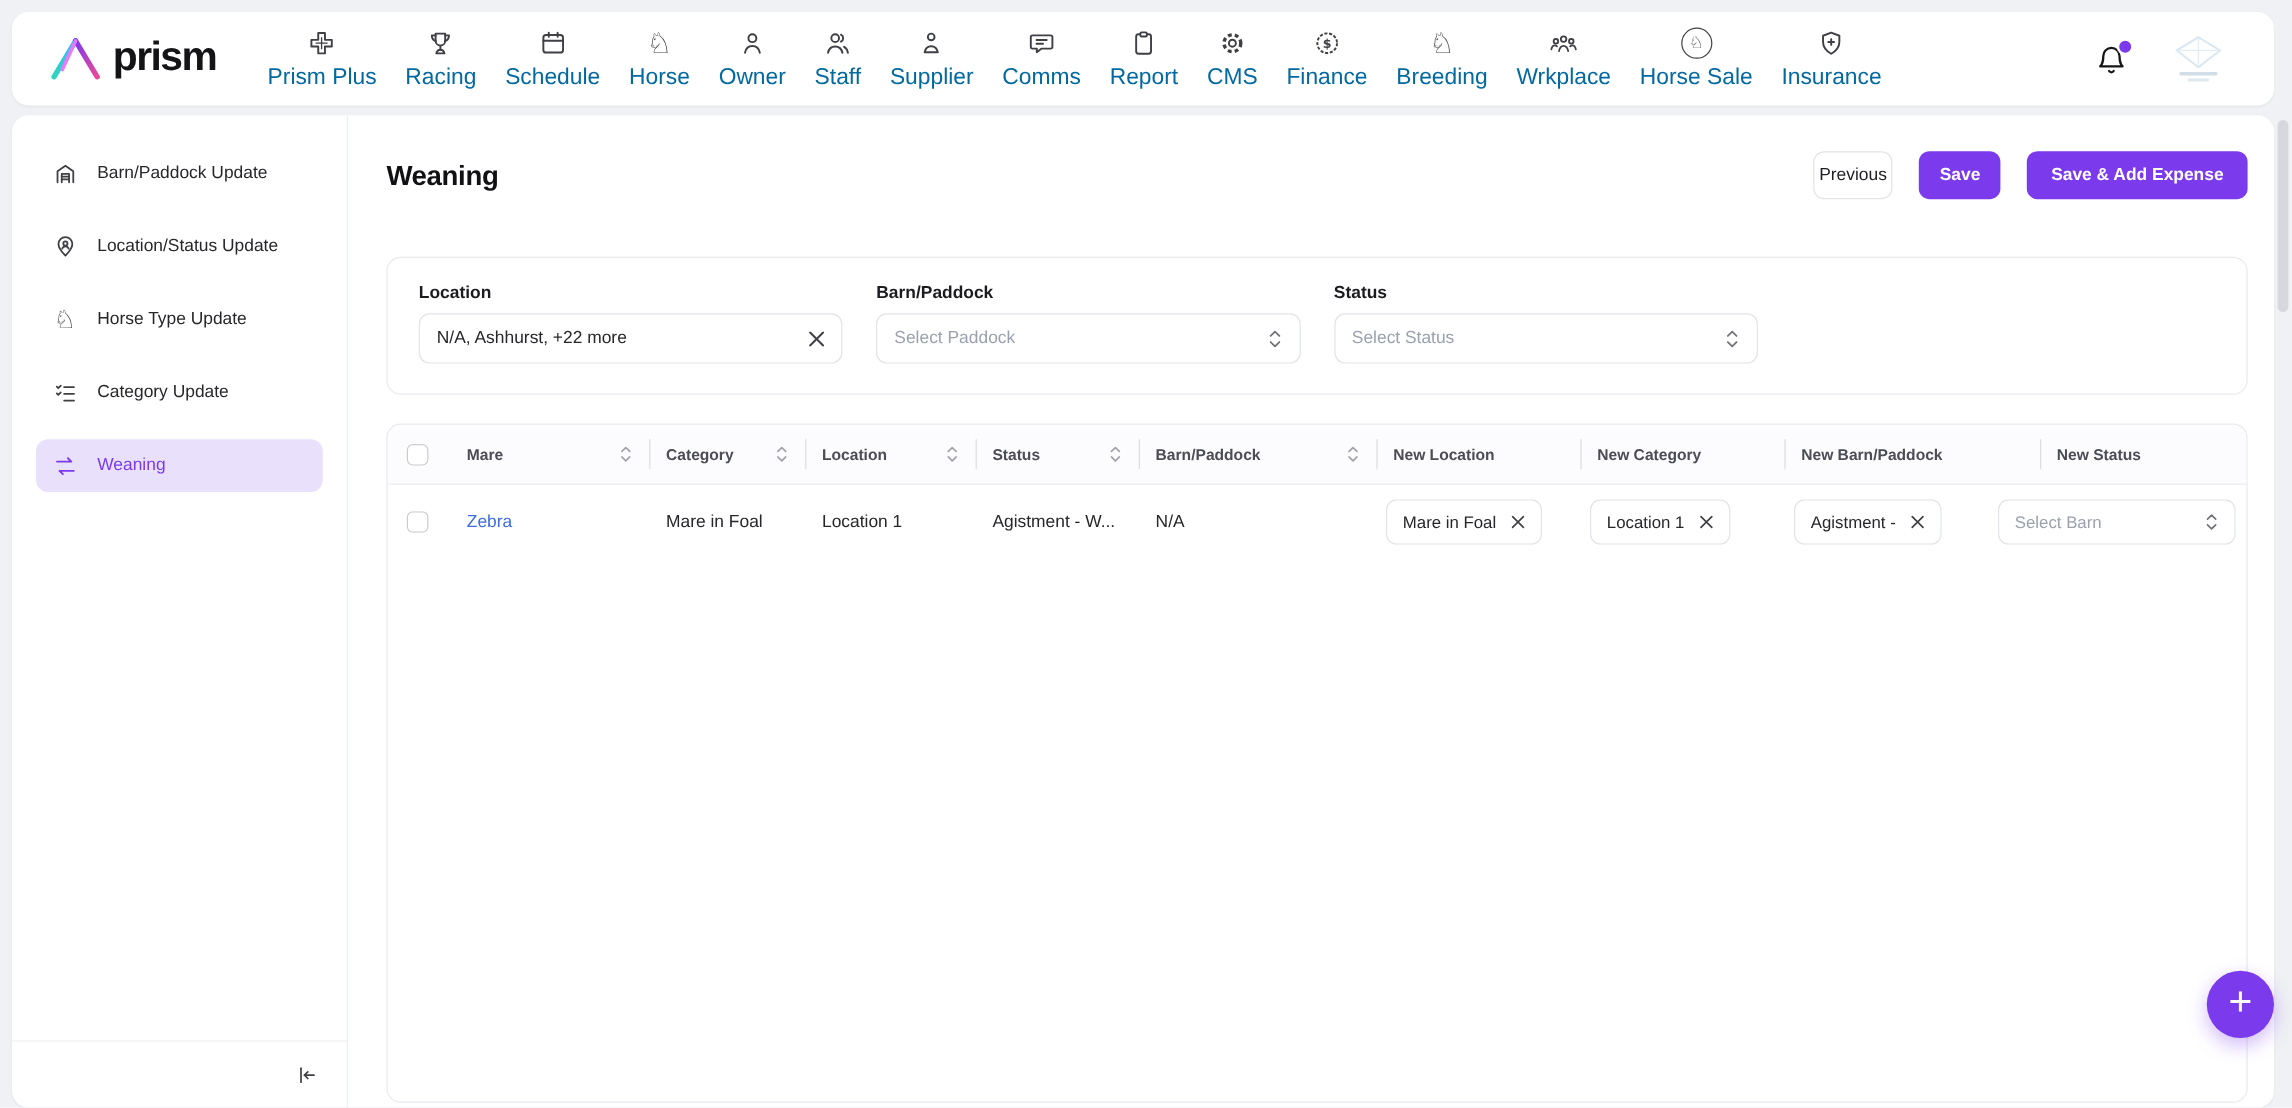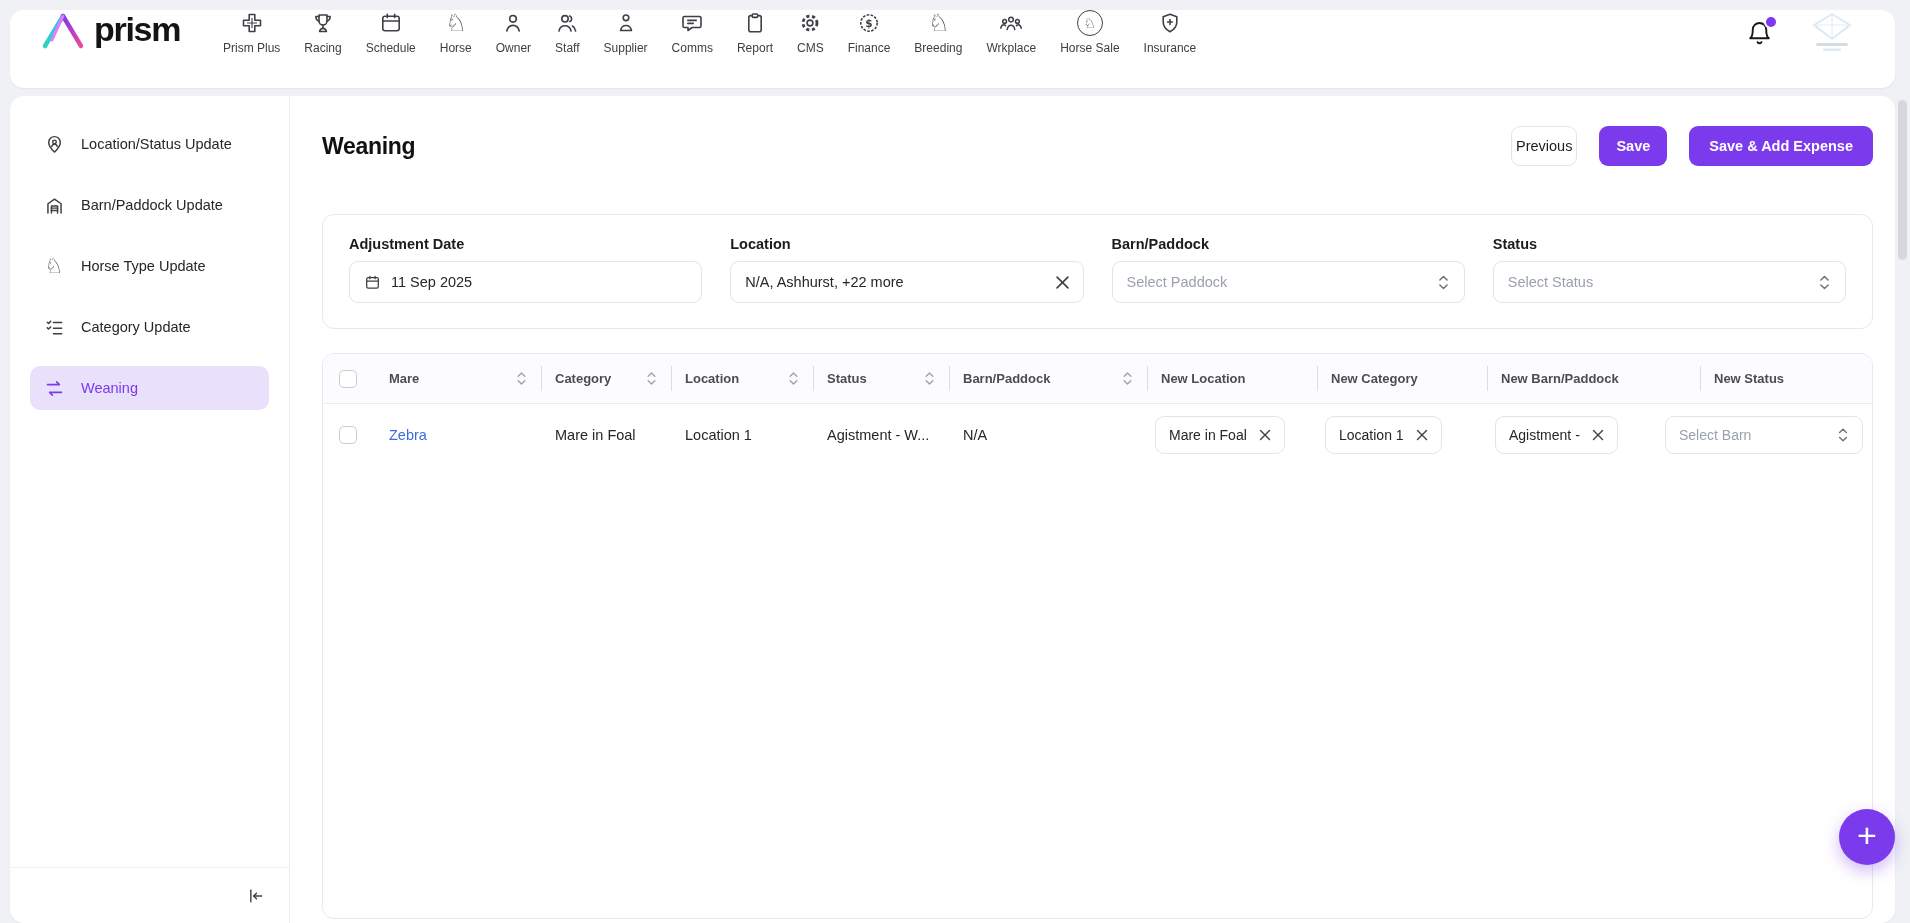--- a/index.html
+++ b/index.html
@@ -11,29 +11,29 @@
     color: #1c1c21;
     overflow: hidden;
   }
   svg { display: block; }
   .glyph { font-family: "DejaVu Sans", sans-serif; line-height: 1; }
 
   
   .topbar {
     position: absolute; left: 10px; top: 10px; width: 1885px; height: 78px;
     background: #fff; border-radius: 14px;
-    display: flex; align-items: flex-start;
+    display: flex; align-items: center;
     box-shadow: 0 1px 2px rgba(16,24,40,.05);
   }
   .logo { display: flex; align-items: center; gap: 8px; padding-left: 30px; width: 205px; cursor: pointer; }
   .logo-text { font-size: 34px; font-weight: 700; letter-spacing: -1.3px; color: #141416; margin-top: -3px; }
   .nav { display: flex; align-items: flex-end; gap: 24px; margin-left: 8px; }
   .nav-item { display: flex; flex-direction: column; align-items: center; gap: 5px; cursor: pointer; }
   .nav-item .nicon { height: 26px; display: flex; align-items: center; justify-content: center; color: #3f3f46; }
-  .nav-item .nlbl { font-size: 12px; color: #404040; white-space: nowrap; }
+  .nav-item .nlbl { font-size: 19px; color: #0369a1; white-space: nowrap; }
   .topbar-right { margin-left: auto; display: flex; align-items: center; gap: 32px; padding-right: 36px; }
   .bell { position: relative; cursor: pointer; }
   .bell-dot { position: absolute; top: -4px; right: -5px; width: 14px; height: 14px; border-radius: 50%;
               background: #7c3aed; border: 2px solid #fff; }
   .avatar-logo { cursor: pointer; opacity: .75; }
 
   
   .panel {
     position: absolute; left: 10px; top: 96px; width: 1885px; height: 827px;
     background: #fff; border-radius: 14px; display: flex; overflow: hidden;
@@ -324,36 +324,36 @@
     </div>
   </div>
 </div>
 
 <div class="panel">
 
   <div class="sidebar">
     <div class="side-item">
       <span class="sicon">
         <svg width="21" height="21" viewBox="0 0 24 24" fill="none" stroke="currentColor" stroke-width="1.7" stroke-linecap="round" stroke-linejoin="round">
+            <path d="M4.5 20.5V10L12 4.8 19.5 10v10.5"></path>
+            <path d="M8.5 20.5v-8h7v8"></path>
+            <path d="M8.5 15h7M8.5 17.7h7"></path>
+          </svg>
+      </span>
+      <span>Barn/Paddock Update</span>
+    </div>
+    <div class="side-item">
+      <span class="sicon">
+        <svg width="21" height="21" viewBox="0 0 24 24" fill="none" stroke="currentColor" stroke-width="1.7" stroke-linecap="round" stroke-linejoin="round">
             <path d="M12 3a6.6 6.6 0 0 1 6.6 6.6c0 4.7-4.1 8.5-6.6 11-2.5-2.5-6.6-6.3-6.6-11A6.6 6.6 0 0 1 12 3z"></path>
             <circle cx="12" cy="9" r="2"></circle>
             <path d="M8.9 14c.5-1.5 1.7-2.2 3.1-2.2s2.6.7 3.1 2.2"></path>
           </svg>
       </span>
       <span>Location/Status Update</span>
-    </div>
-    <div class="side-item">
-      <span class="sicon">
-        <svg width="21" height="21" viewBox="0 0 24 24" fill="none" stroke="currentColor" stroke-width="1.7" stroke-linecap="round" stroke-linejoin="round">
-            <path d="M4.5 20.5V10L12 4.8 19.5 10v10.5"></path>
-            <path d="M8.5 20.5v-8h7v8"></path>
-            <path d="M8.5 15h7M8.5 17.7h7"></path>
-          </svg>
-      </span>
-      <span>Barn/Paddock Update</span>
     </div>
     <div class="side-item">
       <span class="sicon glyph" style="font-size:21px;">♘</span>
       <span>Horse Type Update</span>
     </div>
     <div class="side-item">
       <span class="sicon">
         <svg width="21" height="21" viewBox="0 0 24 24" fill="none" stroke="currentColor" stroke-width="1.7" stroke-linecap="round" stroke-linejoin="round">
             <path d="M3.8 6l1.4 1.4L7.6 5"></path>
             <path d="M10.8 6.4h9.4"></path>
@@ -389,33 +389,20 @@
     <div class="main-header">
       <span class="page-title">Weaning</span>
       <div class="header-actions">
         <button class="btn btn-outline">Previous</button>
         <button class="btn btn-primary btn-save">Save</button>
         <button class="btn btn-primary btn-save-exp">Save &amp; Add Expense</button>
       </div>
     </div>
 
     <div class="filter-card">
-      <div>
-        <div class="f-label">Adjustment Date</div>
-        <div class="f-control">
-          <span>
-            <svg width="17" height="17" viewBox="0 0 24 24" fill="none" stroke="#3f3f46" stroke-width="1.8" stroke-linecap="round" stroke-linejoin="round">
-                <rect x="3.8" y="5.2" width="16.4" height="14.6" rx="2.2"></rect>
-                <path d="M3.8 10h16.4"></path>
-                <path d="M8.3 3.2v3.4M15.7 3.2v3.4"></path>
-              </svg>
-          </span>
-          <span>11 Sep 2025</span>
-        </div>
-      </div>
       <div>
         <div class="f-label">Location</div>
         <div class="f-control">
           <span>N/A, Ashhurst, +22 more</span>
           <span class="trail">
             <svg width="13" height="13" viewBox="0 0 12 12" fill="none" stroke="#3f3f46" stroke-width="1.5" stroke-linecap="round">
                 <path d="M1 1l10 10M11 1L1 11"></path>
               </svg>
           </span>
         </div>

